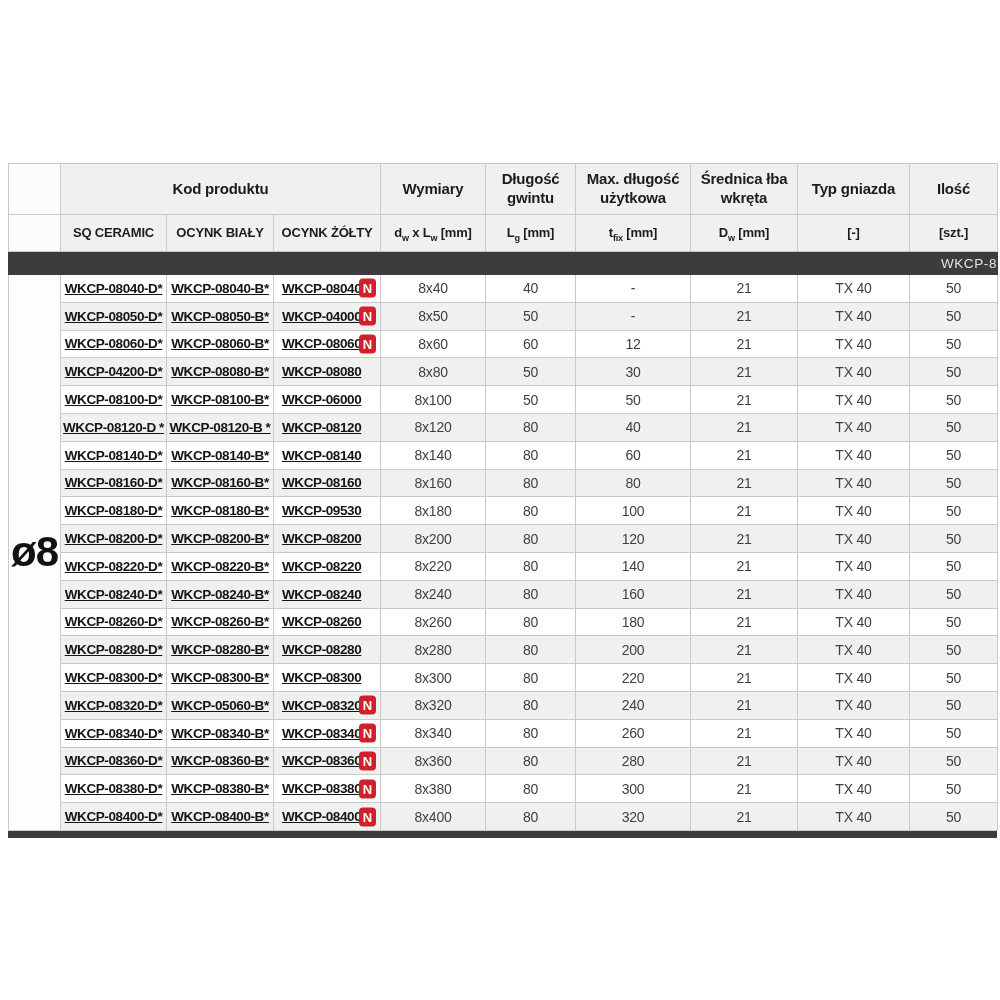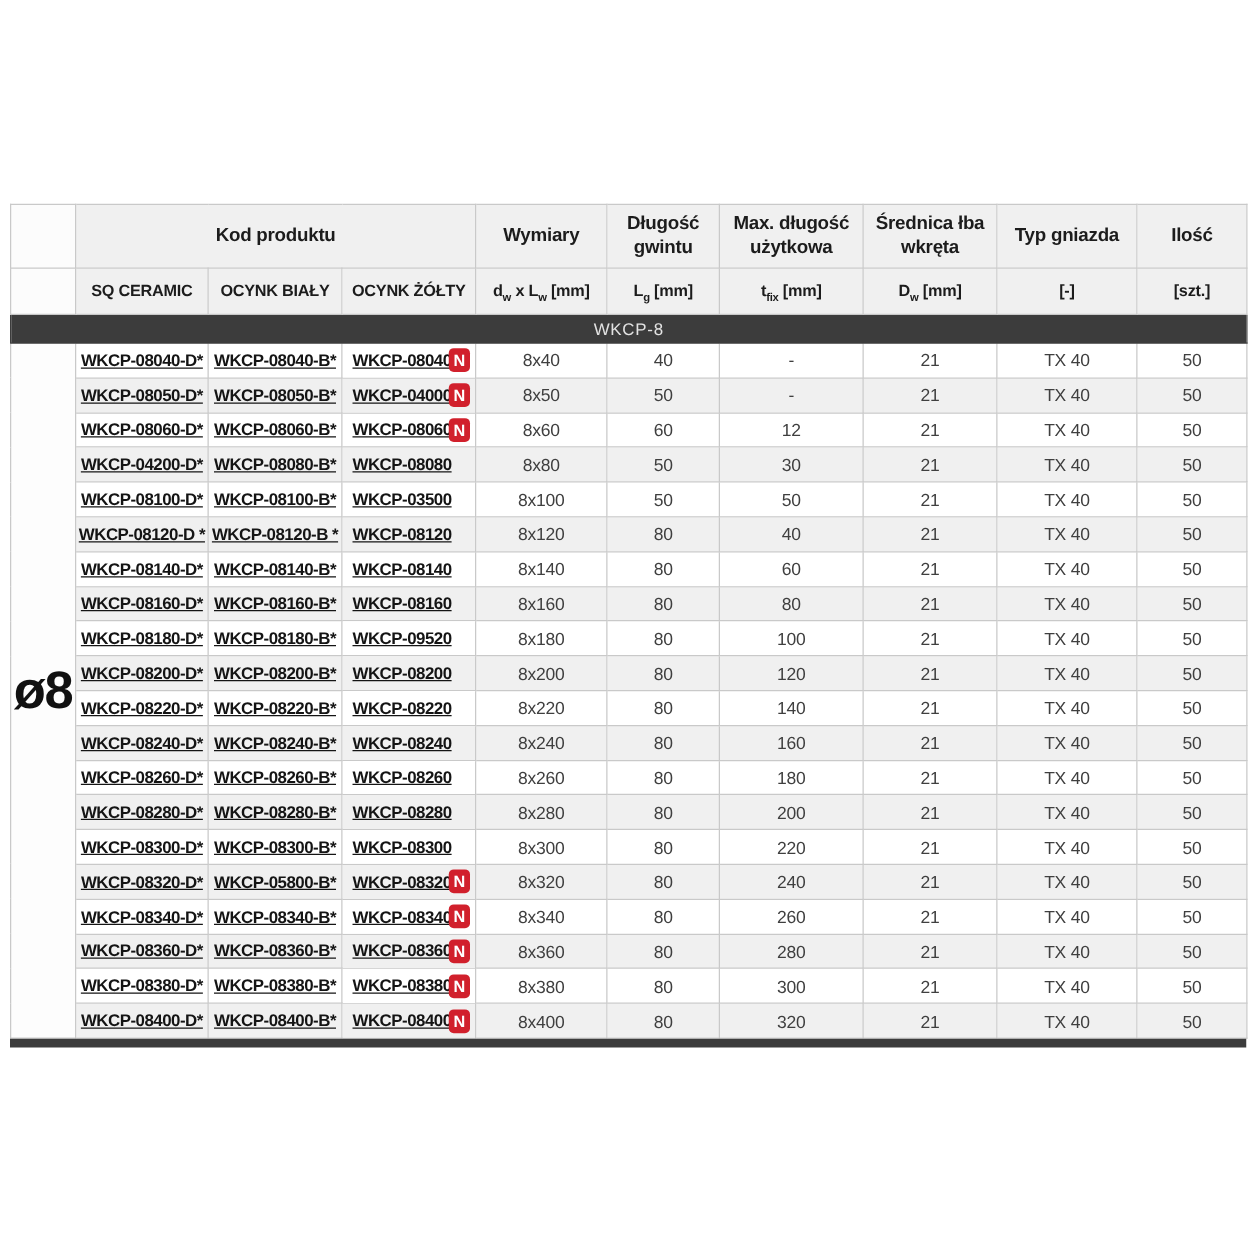--- a/index.html
+++ b/index.html
@@ -5,21 +5,21 @@
   html, body { margin:0; padding:0; background:#ffffff; }
   body { width:1000px; height:1000px; position:relative; font-family:"Liberation Sans", sans-serif; }
   .table-wrap { position:absolute; left:8px; top:163px; width:989px; }
   table { border-collapse:collapse; table-layout:fixed; width:989px; }
   th, td { border:1px solid #c9c9c9; overflow:hidden; padding:0; vertical-align:middle; }
   thead th { background:#f0f0f0; font-weight:bold; color:#1c1c1c; text-align:center; line-height:1.25; }
   thead th.blank { background:#fcfcfc; }
   tr.group-row th { height:50px; font-size:15px; letter-spacing:-0.2px; }
   tr.sub-row th { height:36px; font-size:13px; letter-spacing:-0.2px;margin-left:32px; }
   tr.band-row td { background:#3c3c3c; color:#e3e3e3; border:1px solid #3c3c3c; height:22px;
-                   font-size:13.5px; text-align:center; letter-spacing:0.6px; }
+                   font-size:13.5px; text-align:right; letter-spacing:0.6px; }
   tbody td { height:26.8px; text-align:center; font-size:14px; color:#3f3f3f; letter-spacing:-0.2px; }
   tbody tr:nth-child(odd) td { background:#ffffff; }
   tbody tr:nth-child(even) td { background:#f0f0f0; }
   td.code { font-weight:bold; color:#141414; font-size:13.5px; letter-spacing:-0.4px;text-decoration:underline; }
   td.zolty { text-align:left; padding-left:8px; position:relative; }
   td.dia-cell, tbody tr:nth-child(odd) td.dia-cell, tbody tr:nth-child(even) td.dia-cell {
       background:#fdfdfd; font-size:42px; font-weight:bold; color:#111; text-align:center; letter-spacing:-1px; }
   .badge { position:absolute; right:4px; top:50%; transform:translateY(-50%);
            width:17px; height:19px; background:#d1202c; color:#ffffff; border-radius:4px;
            font-weight:bold; font-size:13px; line-height:19px; text-align:center; letter-spacing:0; }
@@ -125,21 +125,21 @@
     <td>50</td>
     <td>30</td>
     <td>21</td>
     <td>TX 40</td>
     <td>50</td>
   </tr>
         <tr>
     <td class="code">WKCP-08100-D*</td>
     <td class="code">WKCP-08100-B*</td>
     <td class="code zolty">
-      <span>WKCP-03500</span>
+      <span>WKCP-06000</span>
       
     </td>
     <td>8x100</td>
     <td>50</td>
     <td>50</td>
     <td>21</td>
     <td>TX 40</td>
     <td>50</td>
   </tr>
         <tr>
@@ -181,21 +181,21 @@
     <td>80</td>
     <td>80</td>
     <td>21</td>
     <td>TX 40</td>
     <td>50</td>
   </tr>
         <tr>
     <td class="code">WKCP-08180-D*</td>
     <td class="code">WKCP-08180-B*</td>
     <td class="code zolty">
-      <span>WKCP-09520</span>
+      <span>WKCP-09530</span>
       
     </td>
     <td>8x180</td>
     <td>80</td>
     <td>100</td>
     <td>21</td>
     <td>TX 40</td>
     <td>50</td>
   </tr>
         <tr>
@@ -277,21 +277,21 @@
     </td>
     <td>8x300</td>
     <td>80</td>
     <td>220</td>
     <td>21</td>
     <td>TX 40</td>
     <td>50</td>
   </tr>
         <tr>
     <td class="code">WKCP-08320-D*</td>
-    <td class="code">WKCP-05800-B*</td>
+    <td class="code">WKCP-05060-B*</td>
     <td class="code zolty">
       <span>WKCP-08320</span>
       <span class="badge">N</span>
     </td>
     <td>8x320</td>
     <td>80</td>
     <td>240</td>
     <td>21</td>
     <td>TX 40</td>
     <td>50</td>

